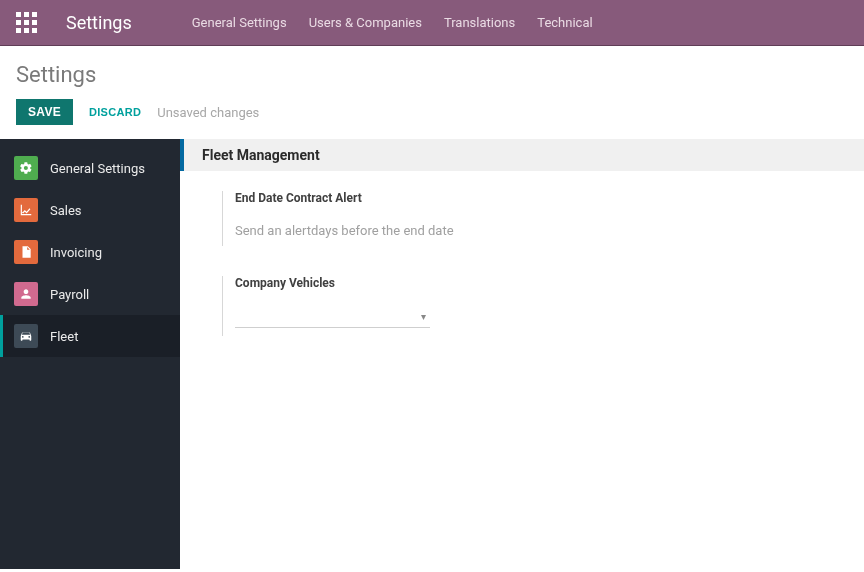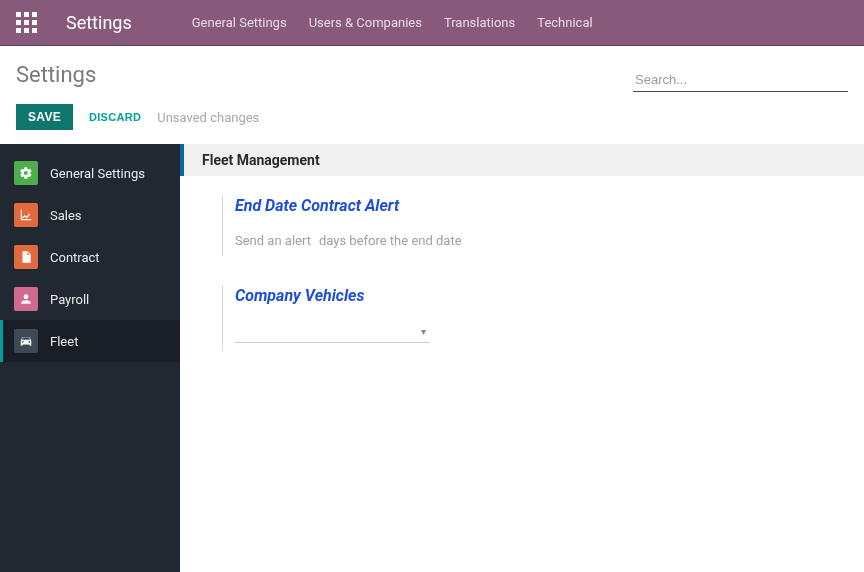--- a/index.html
+++ b/index.html
@@ -37,22 +37,22 @@
 .ico-invoice { background: #e36a3d; }
 .ico-payroll { background: #d16a8f; }
 .ico-employees { background: #4a6e8f; }
 .ico-fleet { background: #3d4a56; }
 .sidebar-icon svg { width: 14px; height: 14px; fill: #fff; }
 
 .main { flex: 1; background: #fff; overflow: auto; }
 .section-header { background: #f0f0f0; padding: 8px 18px; font-weight: 700; color: #2b2b2b; font-size: 14px; border-left: 4px solid #0369a1; }
 .settings-block { padding: 20px 14px 12px 42px; }
 .setting-group { border-left: 1px solid #d7d7d7; padding: 0 0 8px 12px; margin-bottom: 30px; max-width: 420px;}
-.setting-label { font-weight: 700; color: #1d4ed8; font-size: 16px; margin-bottom: 18px; display: block; font-style: italic; }
-.setting-line { display: flex; align-items: flex-start; gap: 8px; color: #a0a0a0; font-size: 13px; }
+.setting-label { font-weight: 700; color: #404040; font-size: 12px; margin-bottom: 18px; display: block; }
+.setting-line { display: flex; align-items: flex-start; gap: 0; color: #a0a0a0; font-size: 13px; }
 .num-input { width: 145px; text-align: right; border: none; border-bottom: 1px solid #cfcfcf; padding: 2px 4px; font-size: 13px; color: #4c4c4c; background: transparent; outline: none; }
 .select-input { width: 195px; border: none; border-bottom: 1px solid #cfcfcf; padding: 2px 4px; font-size: 13px; color: #4c4c4c; background: transparent; outline: none; appearance: none; }
 .select-wrap { position: relative; display: inline-block; width: 195px;}
 .select-caret { position: absolute; right: 4px; top: 3px; font-size: 10px; color: #888; pointer-events: none; }
 </style>
 </head>
 <body>
 
 <div class="topnav">
   <div class="apps-icon">
@@ -70,23 +70,20 @@
   <div class="navlinks">
     <a href="#">General Settings</a>
     <a href="#">Users &amp; Companies</a>
     <a href="#">Translations</a>
     <a href="#">Technical</a>
   </div>
 </div>
 
 <div class="titlebar">
   <div class="page-title">Settings</div>
-  <div class="search-wrap">
-    <input class="search-input" placeholder="Search..." style="">
-  </div>
 </div>
 
 <div class="actionbar">
   <button class="btn-save">SAVE</button>
   <button class="btn-discard">DISCARD</button>
   <span class="unsaved">Unsaved changes</span>
 </div>
 
 <div class="content">
   <div class="sidebar">
@@ -105,21 +102,21 @@
           </svg>
       </span>
       <span>Sales</span>
     </div>
     <div class="sidebar-item">
       <span class="sidebar-icon ico-invoice">
         <svg viewBox="0 0 24 24">
             <path d="M6 2h9l5 5v15H6V2zm8 1.5V8h4.5L14 3.5zM8 12h8v2H8v-2zm0 4h8v2H8v-2zm0-8h4v2H8V8z"></path>
           </svg>
       </span>
-      <span>Contract</span>
+      <span>Invoicing</span>
     </div>
     <div class="sidebar-item">
       <span class="sidebar-icon ico-payroll">
         <svg viewBox="0 0 24 24">
             <path d="M12 12c2.2 0 4-1.8 4-4s-1.8-4-4-4-4 1.8-4 4 1.8 4 4 4zm0 2c-2.7 0-8 1.3-8 4v2h16v-2c0-2.7-5.3-4-8-4z"></path>
           </svg>
       </span>
       <span>Payroll</span>
     </div>
     <div class="sidebar-item active">

